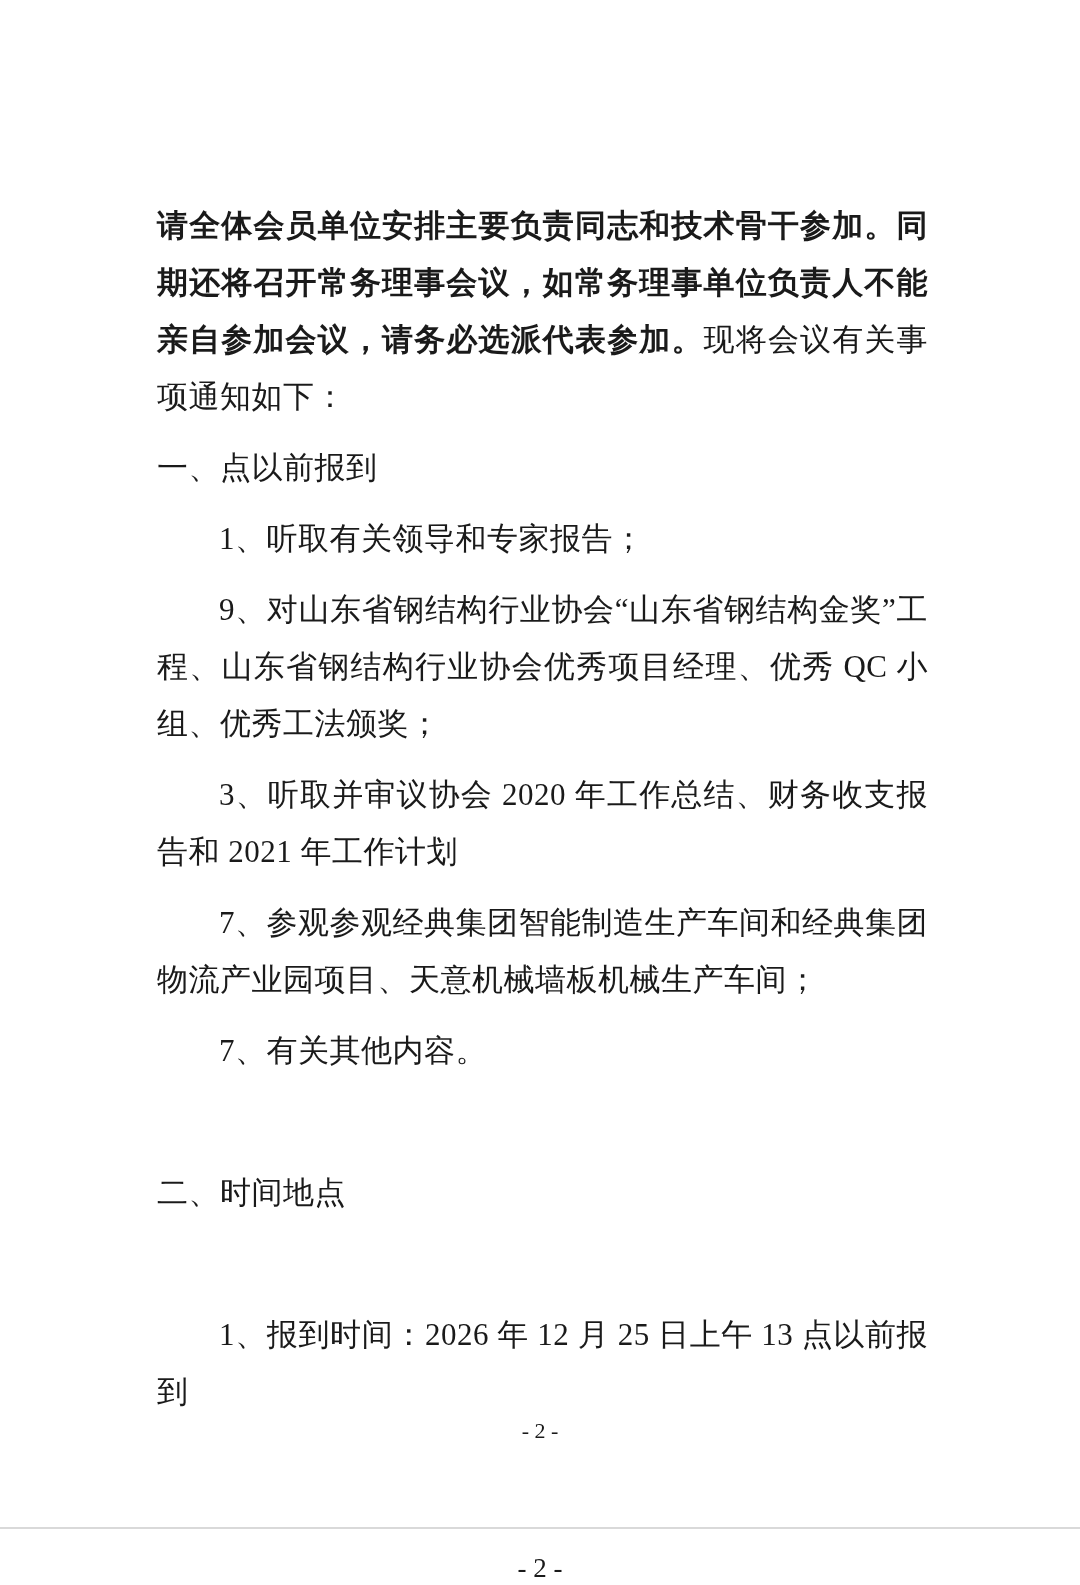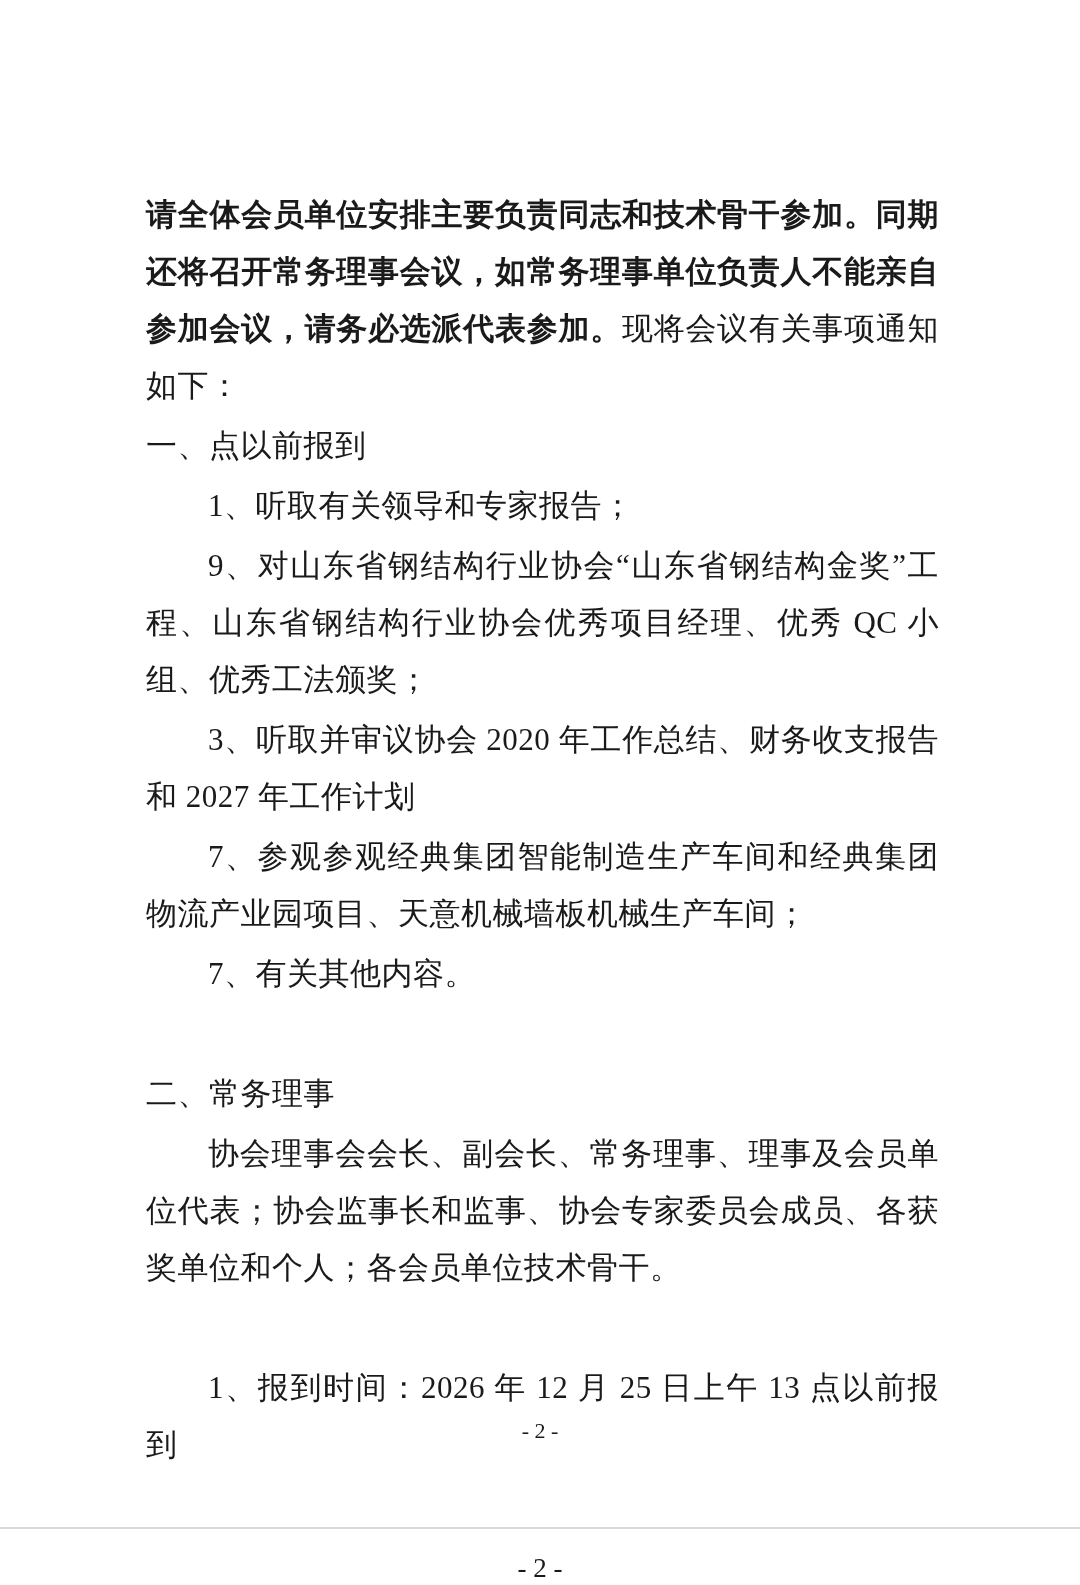--- a/index.html
+++ b/index.html
@@ -27,21 +27,21 @@
     position: absolute;
     left: 143px;
     top: 183px;
     width: 799px;
     font-size: 31px;
     line-height: 57px;
     text-align: justify;
     letter-spacing: 0.5px;
   }
   .para {
-    margin: 3px;
+    margin: 14px;
     padding: 0;
   }
   .para.indent {
     text-indent: 62px;
   }
   .bold {
     font-weight: 700;
   }
   .blank-line {
     height: 57px;
@@ -80,29 +80,28 @@
 
 <div class="page">
   <div class="content">
 
     <p class="para"><span class="bold">请全体会员单位安排主要负责同志和技术骨干参加。同期还将召开常务理事会议，如常务理事单位负责人不能亲自参加会议，请务必选派代表参加。</span><span>现将会议有关事项通知如下：</span></p>
 
     <p class="para">一、点以前报到</p>
 
     <p class="para indent">1、听取有关领导和专家报告；</p>
     <p class="para indent">9、对山东省钢结构行业协会“山东省钢结构金奖”工程、山东省钢结构行业协会优秀项目经理、优秀 QC 小组、优秀工法颁奖；</p>
-    <p class="para indent">3、听取并审议协会 2020 年工作总结、财务收支报告和 2027 年工作计划</p>
+    <p class="para indent">3、听取并审议协会 2020 年工作总结、财务收支报告和 2021 年工作计划</p>
     <p class="para indent">7、参观参观经典集团智能制造生产车间和经典集团物流产业园项目、天意机械墙板机械生产车间；</p>
     <p class="para indent">7、有关其他内容。</p>
 
     <div class="blank-line"></div>
 
-    <p class="para">二、常务理事</p>
+    <p class="para">二、时间地点</p>
 
-    <p class="para indent">协会理事会会长、副会长、常务理事、理事及会员单位代表；协会监事长和监事、协会专家委员会成员、各获奖单位和个人；各会员单位技术骨干。</p>
 
     <div class="blank-line"></div>
 
 
     <p class="para indent">1、报到时间：2026 年 12 月 25 日上午 13 点以前报到</p>
 
   </div>
 
   <div class="page-number">- 2 -</div>
 </div>

